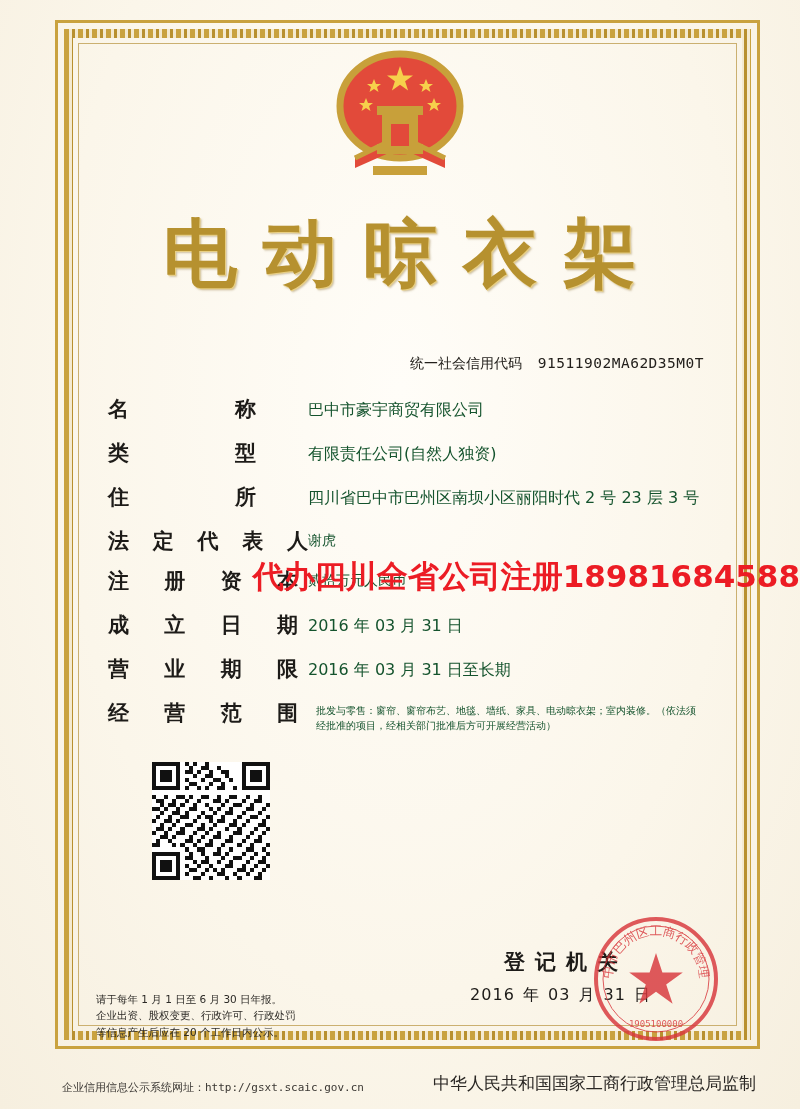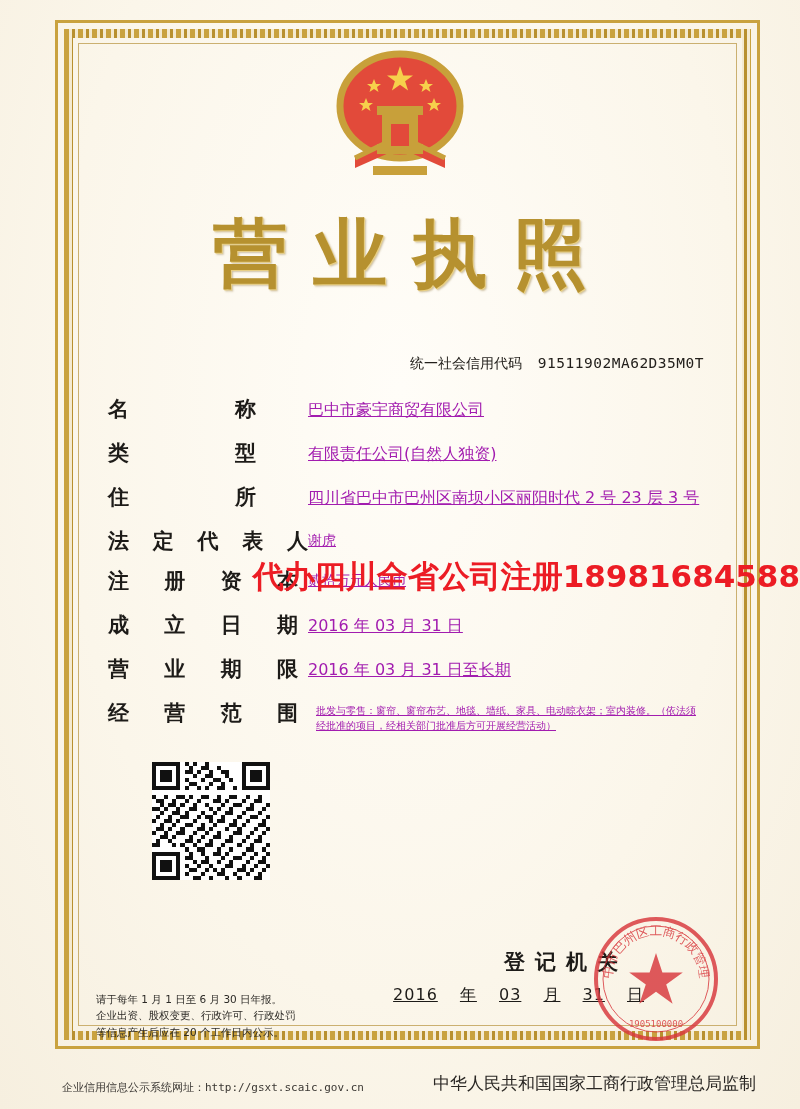--- a/index.html
+++ b/index.html
@@ -103,25 +103,24 @@
     justify-content: space-between;
     letter-spacing: 0;
     font-family: "DejaVu Sans", "Liberation Sans", sans-serif;
   }
   .row .label.l2 { padding-right: 52px; }
   .row .label.l3 { padding-right: 10px; }
   .row .label.l4 { padding-right: 0px; }
   .row .value {
     flex: 1;
     font-size: 16px;
-    color: #a21caf;
+    color: #14532d;
     line-height: 1.35;
     padding-top: 4px;
     font-family: "DejaVu Sans", "Liberation Sans", sans-serif;
-    text-decoration: underline;
   }
   .row .value.small { font-size: 14px; }
   .row .value.scope { font-size: 10px; line-height: 1.5; margin-left: 8px; }
   .row.tight { margin-bottom: 12px; }
 
   
   .watermark {
     position: absolute;
     left: 0; right: 0; top: 556px;
     text-align: right;
@@ -162,21 +161,21 @@
     font-family: "DejaVu Sans", "Liberation Sans", sans-serif;
   }
   .issue-date {
     position: absolute;
     right: 148px; top: 985px;
     font-size: 16px;
     color: #1d1b18;
     font-family: "DejaVu Sans", "Liberation Sans", sans-serif;
     letter-spacing: 1px;
   }
-  .issue-date span { margin: 0 8px; text-decoration: underline; }
+  .issue-date span { margin: 0 1px; }
 
   
   .seal {
     position: absolute;
     right: 80px; top: 915px;
     width: 128px; height: 128px;
     opacity: .82;
   }
 
   
@@ -220,21 +219,21 @@
     <rect x="57" y="66" width="36" height="32" fill="#c8a03a"></rect>
     <rect x="66" y="76" width="18" height="22" fill="#e24a3a"></rect>
     <rect x="52" y="58" width="46" height="9" fill="#c8a03a"></rect>
     <polygon points="75,18 78.2,27.4 88,27.4 80.1,33.2 83.1,42.6 75,36.8 66.9,42.6 69.9,33.2 62,27.4 71.8,27.4" fill="#f6d04b"></polygon>
     <polygon points="49,31 51,36 56,36 52,39 53.5,44 49,41 44.5,44 46,39 42,36 47,36" fill="#f6d04b"></polygon>
     <polygon points="101,31 103,36 108,36 104,39 105.5,44 101,41 96.5,44 98,39 94,36 99,36" fill="#f6d04b"></polygon>
     <polygon points="41,50 43,55 48,55 44,58 45.5,63 41,60 36.5,63 38,58 34,55 39,55" fill="#f6d04b"></polygon>
     <polygon points="109,50 111,55 116,55 112,58 113.5,63 109,60 104.5,63 106,58 102,55 107,55" fill="#f6d04b"></polygon>
   </svg>
 
-  <div class="title">营业执照</div>
+  <div class="title">电动晾衣架</div>
 
   <div class="credit-code">
     <span>统一社会信用代码</span>
     <span class="code-num">91511902MA62D35M0T</span>
   </div>
 
   <div class="watermark">代办四川全省公司注册18981684588</div>
 
   <div class="fields">
 

